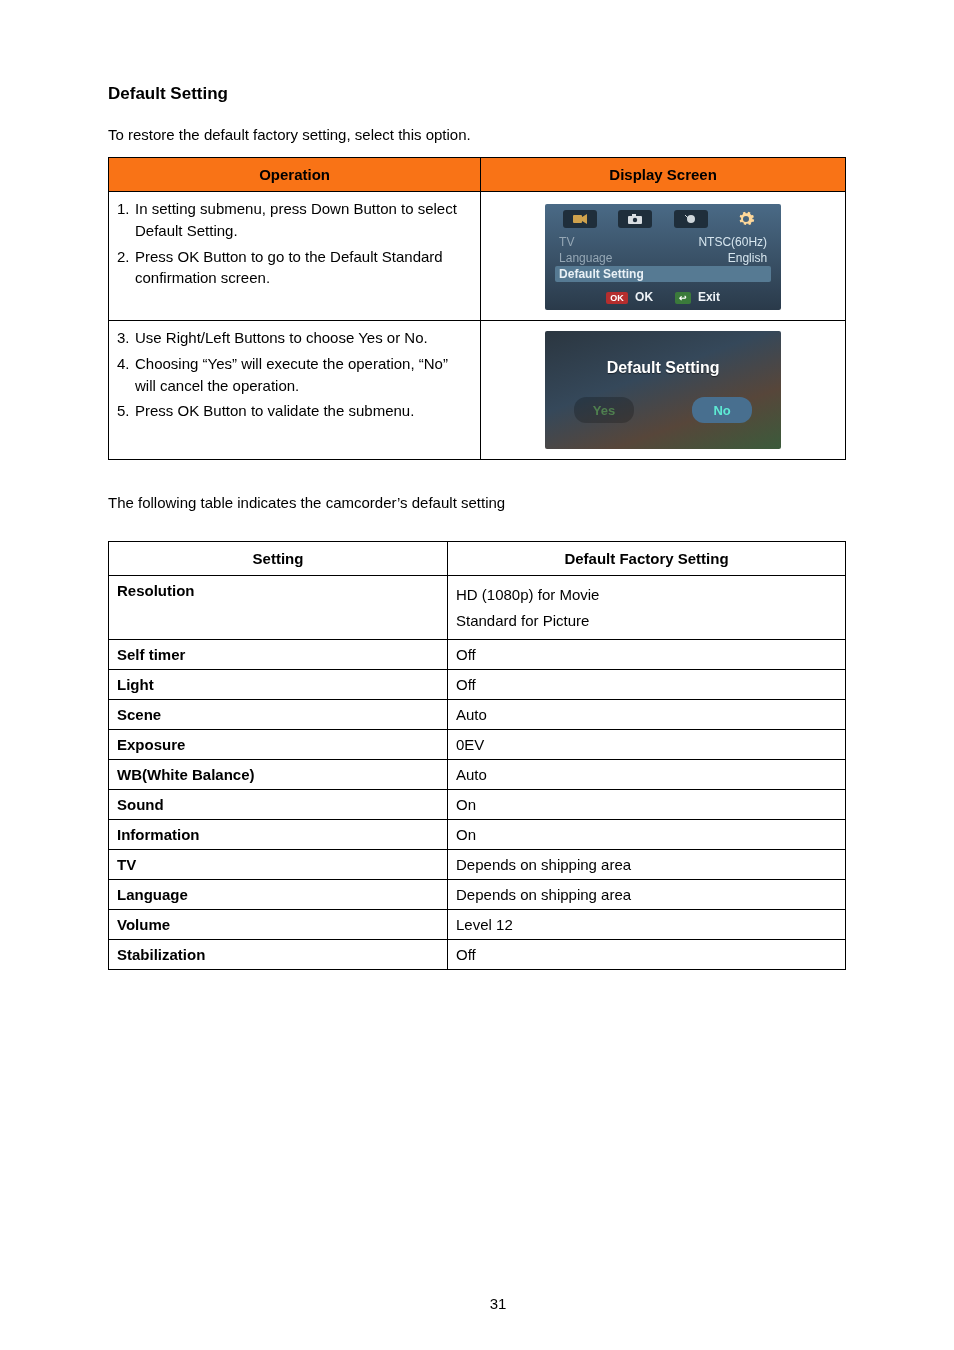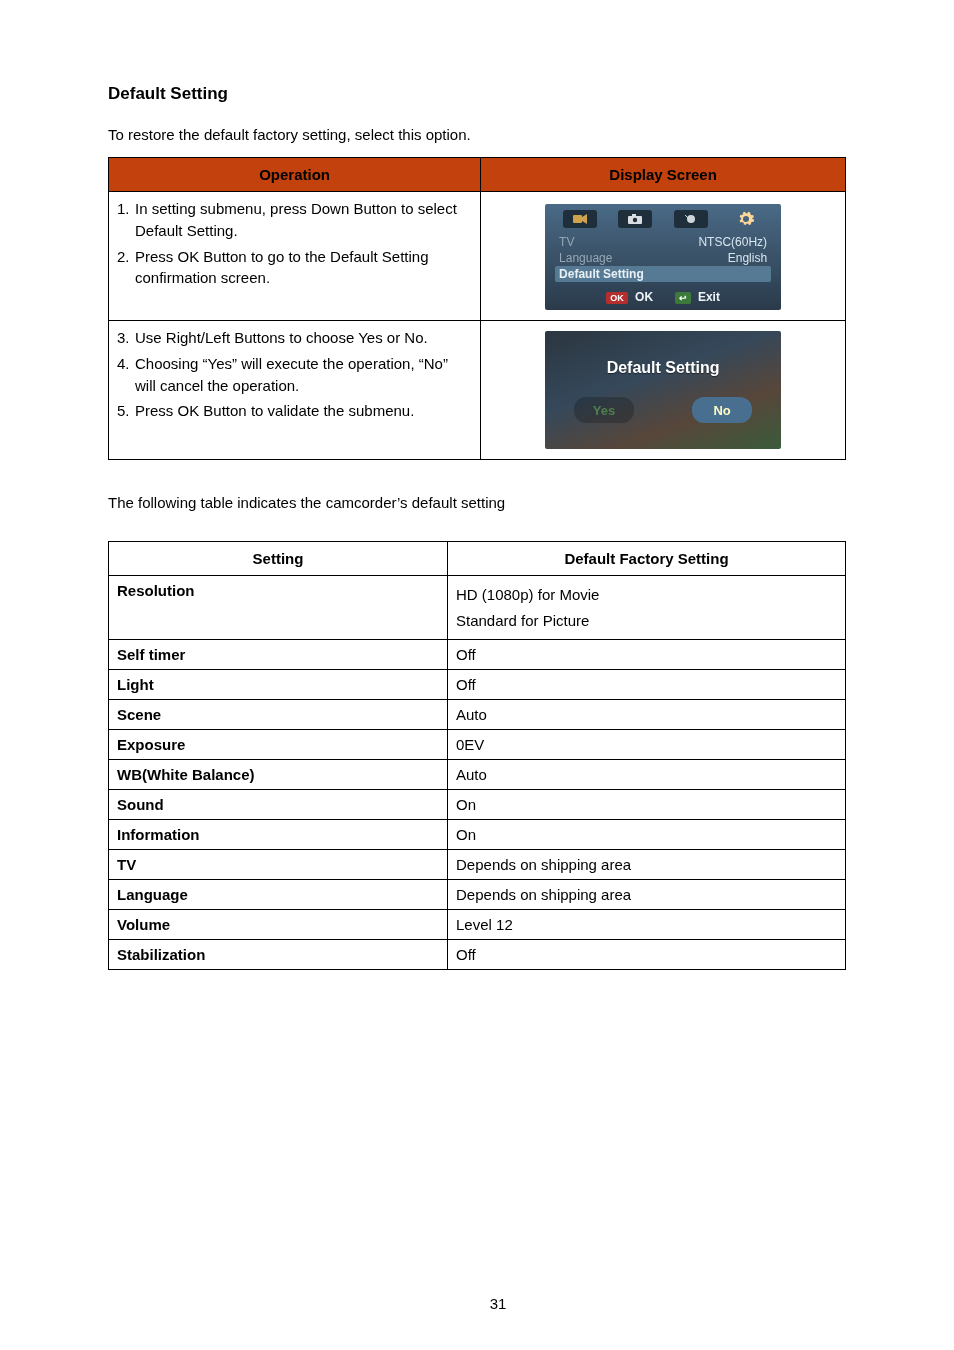--- a/index.html
+++ b/index.html
@@ -30,21 +30,21 @@
     border-collapse: collapse;
     table-layout: fixed;
   }
   table.op-table th, table.op-table td {
     border: 1px solid #000;
     padding: 6px 8px;
     vertical-align: top;
     font-size: 15px;
   }
   table.op-table th {
-    background: #c2410c;
+    background: #f97316;
     font-weight: bold;
     text-align: center;
     padding: 8px 8px;
   }
   .step-block { line-height: 1.45; }
   .step {
     display: flex;
     margin-bottom: 4px;
   }
   .step .num { flex: 0 0 18px; }
@@ -128,21 +128,21 @@
     display: flex; justify-content: center; gap: 40px;
   }
   .yn {
     width: 60px; height: 26px;
     border-radius: 12px;
     display: flex; align-items: center; justify-content: center;
     font-size: 13px; font-weight: bold;
     color: #dce7ef;
   }
   .yn.yes { background: rgba(0,0,0,.22); color: #4f7f4f; }
-  .yn.no  { background: #486f8f; color: #fef9c3; margin-left: 18px; }
+  .yn.no  { background: #486f8f; color: #5eead4; margin-left: 18px; }
   
   p.mid {
     font-size: 15px;
     margin: 34px 0 30px 0;
   }
   table.def-table {
     width: 100%;
     border-collapse: collapse;
     table-layout: fixed;
   }
@@ -192,21 +192,21 @@
     <tbody>
       <tr>
         <td>
           <div class="step-block">
             <div class="step">
               <span class="num">1.</span>
               <span class="txt">In setting submenu, press Down Button to select Default Setting.</span>
             </div>
             <div class="step">
               <span class="num">2.</span>
-              <span class="txt">Press OK Button to go to the Default Setting confirmation screen.</span>
+              <span class="txt">Press OK Button to go to the Default Standard confirmation screen.</span>
             </div>
           </div>
         </td>
         <td class="screen-cell">
 
           <div class="screen1">
             <div class="tabbar">
               <div class="tab">
                 <svg width="16" height="12" viewBox="0 0 16 12">
                     <rect x="1" y="2" width="9" height="8" rx="1" fill="#cfa24d"></rect>

